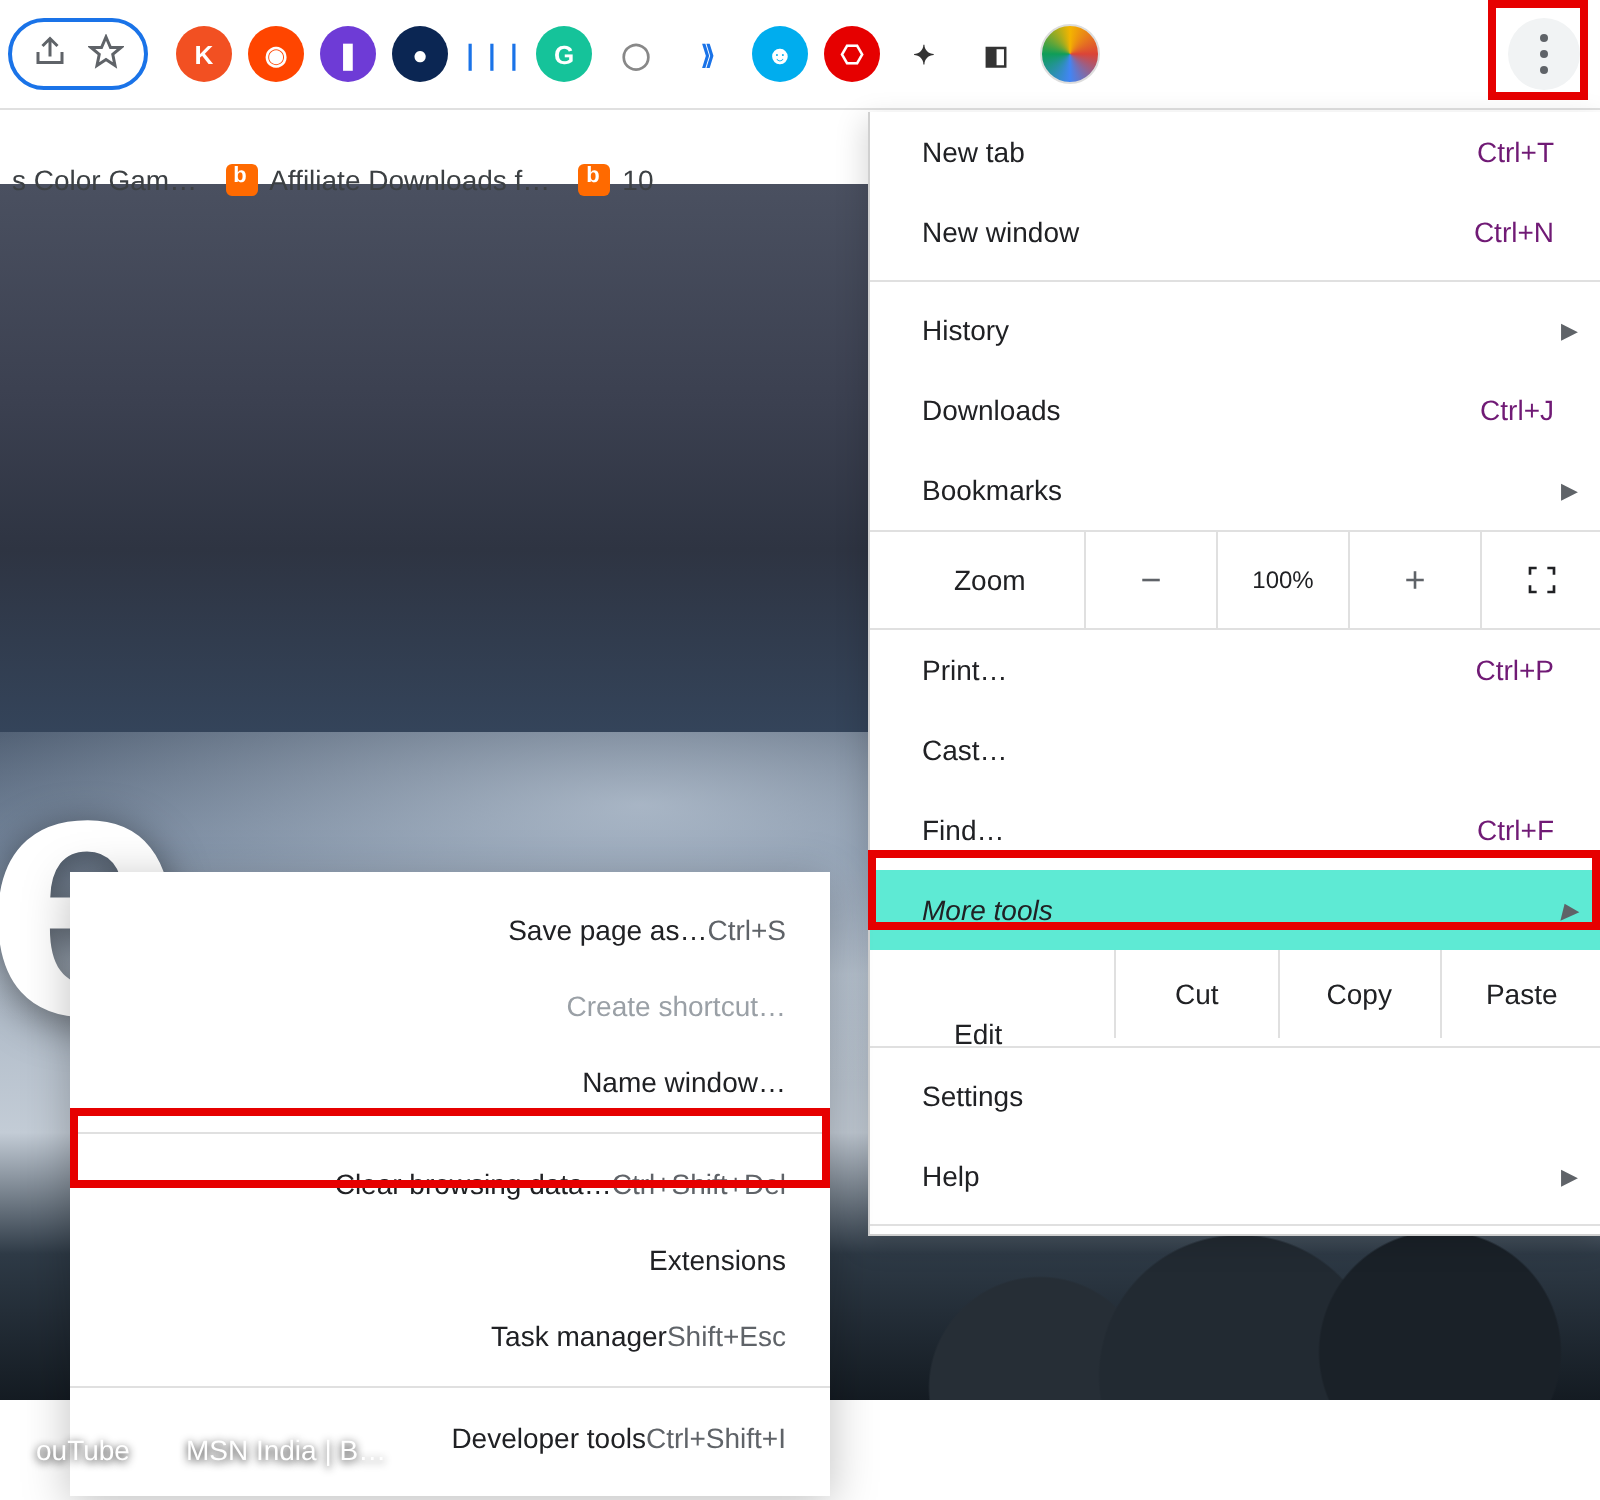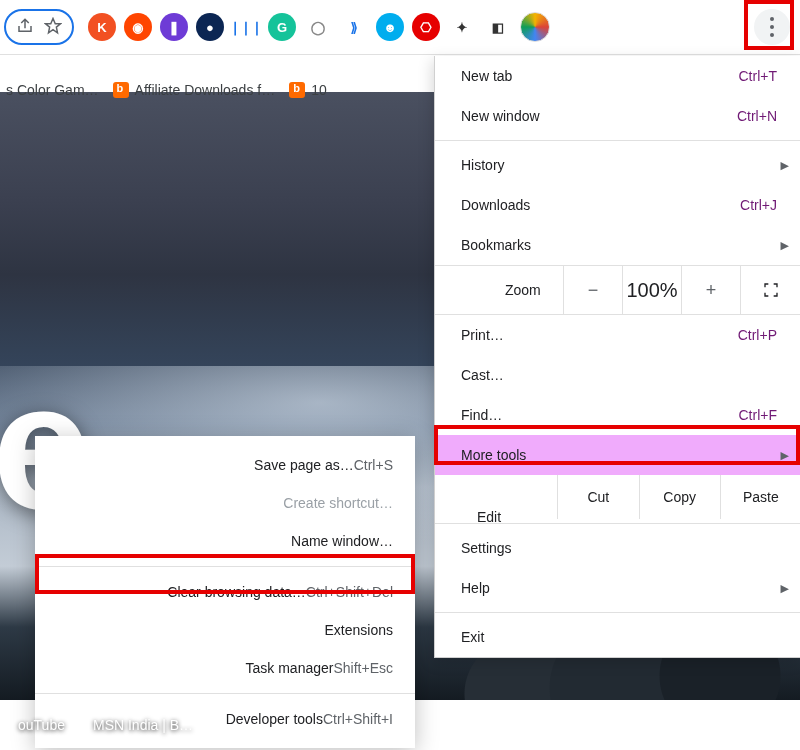--- a/index.html
+++ b/index.html
@@ -19,29 +19,29 @@
 .kebab{width:36px;height:36px;border-radius:50%;background:#f1f3f4;margin-right:10px;display:flex;align-items:center;justify-content:center;}
 .kebab span{width:4px;height:4px;border-radius:50%;background:#5f6368;display:block;margin:2px 0;box-shadow:0 8px 0 #5f6368,0 -8px 0 #5f6368;}
 .hl-box{position:absolute;border:4px solid #e60000;box-sizing:border-box;}
 #hl-kebab{left:744px;top:0;width:50px;height:50px;}
 .bookmarks{position:absolute;left:0;top:56px;width:800px;height:36px;background:#fff;display:flex;align-items:center;gap:14px;padding:0 6px;}
 .bm{display:flex;align-items:center;gap:6px;color:#3c4043;white-space:nowrap;margin-top:32px;}
 .bm .ficon{width:16px;height:16px;background:#ff6a00;border-radius:3px;position:relative;}
 .bm .ficon::after{content:"b";position:absolute;color:#fff;font-weight:700;font-size:11px;top:0;left:4px;}
 .menu{position:absolute;left:434px;top:56px;width:366px;background:#fff;border-left:1px solid #d0d0d0;border-bottom:1px solid #d0d0d0;box-shadow:-2px 4px 14px rgba(0,0,0,0.15);}
 .menu .row{display:flex;align-items:center;height:40px;padding:0 0 0 26px;position:relative;}
-.menu .row.sel{background:#f0abfc;}
+.menu .row.sel{background:#5eead4;font-style:italic;}
 .menu .lbl{flex:1;color:#202124;}
 .menu .sc{color:#701a75;margin-right:24px;}
 .menu .arw{position:absolute;right:12px;top:14px;color:#5f6368;font-size:11px;}
 .menu .sep{height:1px;background:#e0e0e0;margin:4px 0;}
 .menu .zoomrow{display:flex;align-items:center;height:48px;border-top:1px solid #e0e0e0;border-bottom:1px solid #e0e0e0;}
-.menu .zoomrow .lbl{padding-left:26px;width:95px;margin-left:44px;}
+.menu .zoomrow .lbl{padding-left:42px;width:95px;}
 .menu .zoomrow .zbtn{flex:1;text-align:center;color:#5f6368;border-left:1px solid #e0e0e0;height:100%;display:flex;align-items:center;justify-content:center;font-size:18px;}
-.menu .zoomrow .pct{width:64px;color:#202124;font-size:20px;}
+.menu .zoomrow .pct{width:64px;color:#202124;font-size:12px;}
 .menu .zoomrow .full{width:60px;border-left:1px solid #e0e0e0;height:100%;display:flex;align-items:center;justify-content:center;}
 .menu .editrow{display:flex;align-items:center;height:44px;}
 .menu .editrow .lbl{padding-left:42px;width:104px;margin-top:40px;}
 .menu .editrow .ebtn{flex:1;text-align:center;color:#202124;border-left:1px solid #e0e0e0;height:100%;display:flex;align-items:center;justify-content:center;}
 #hl-more{left:434px;top:425px;width:366px;height:40px;}
 .submenu{position:absolute;left:35px;top:436px;width:380px;background:#fff;box-shadow:0 4px 22px rgba(0,0,0,0.25);padding:10px 0;text-align:right;}
 .submenu .row{display:flex;align-items:center;height:38px;padding:0 22px 0 40px;color:#202124;}
 .submenu .row .sc{color:#5f6368;}
 .submenu .row .lbl{flex:1;}
 .submenu .row.dis .lbl{color:#9aa0a6;}
@@ -164,23 +164,20 @@
     </div>
     <div class="sep"></div>
     <div class="row">
         <span class="lbl">Settings</span>
       </div>
     <div class="row">
         <span class="lbl">Help</span>
         <span class="arw">▶</span>
       </div>
     <div class="sep"></div>
-    <div class="row">
-        <span class="lbl">Exit</span>
-      </div>
   </div>
   <div class="hl-box" id="hl-more"></div>
 
   <div class="submenu">
     <div class="row">
         <span class="lbl">Save page as…</span>
         <span class="sc">Ctrl+S</span>
       </div>
     <div class="row dis">
         <span class="lbl">Create shortcut…</span>

